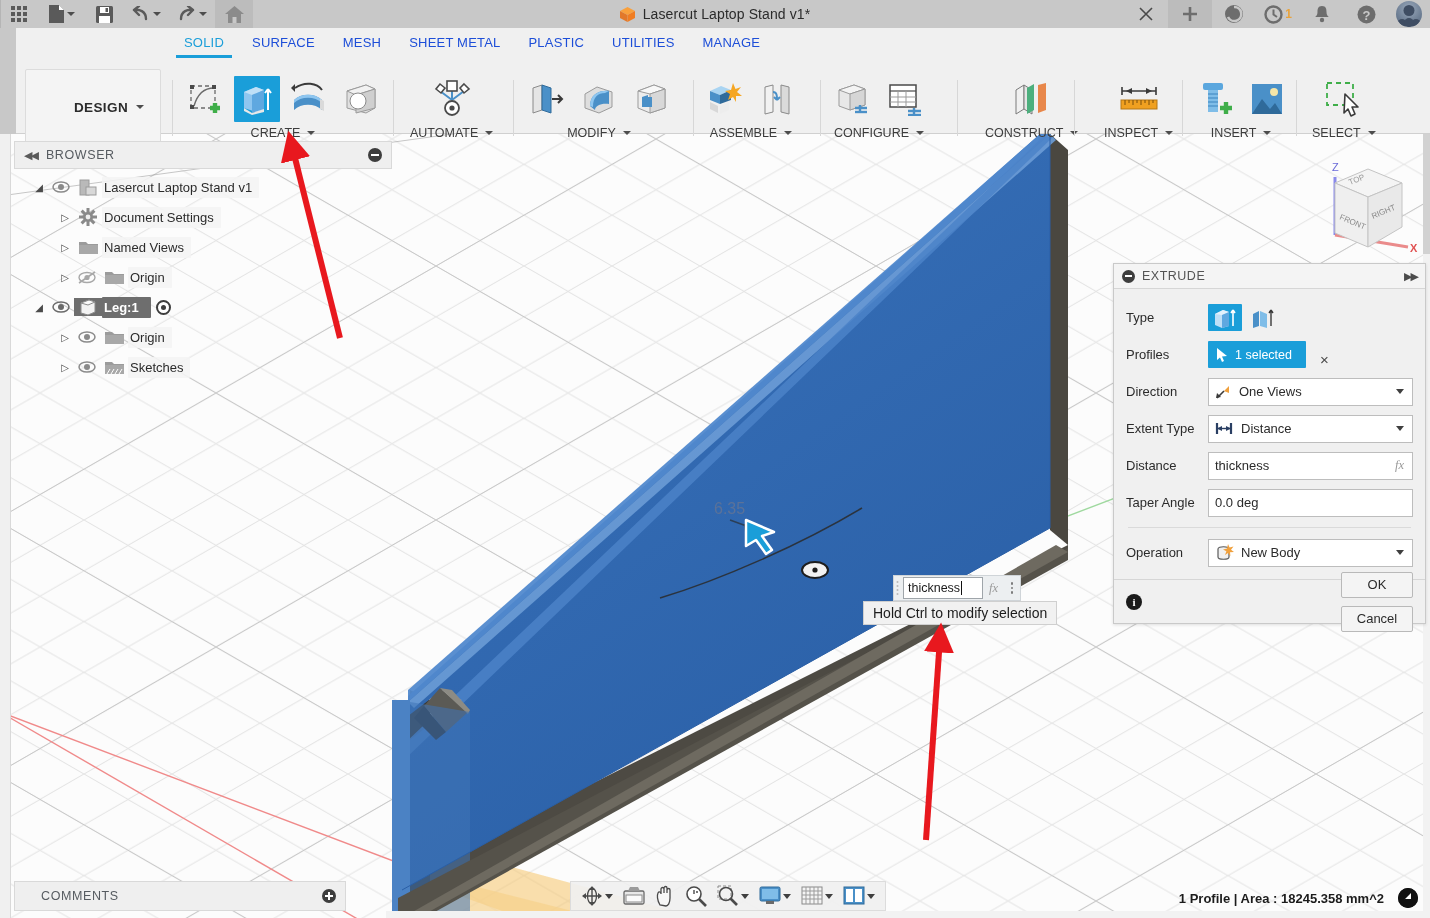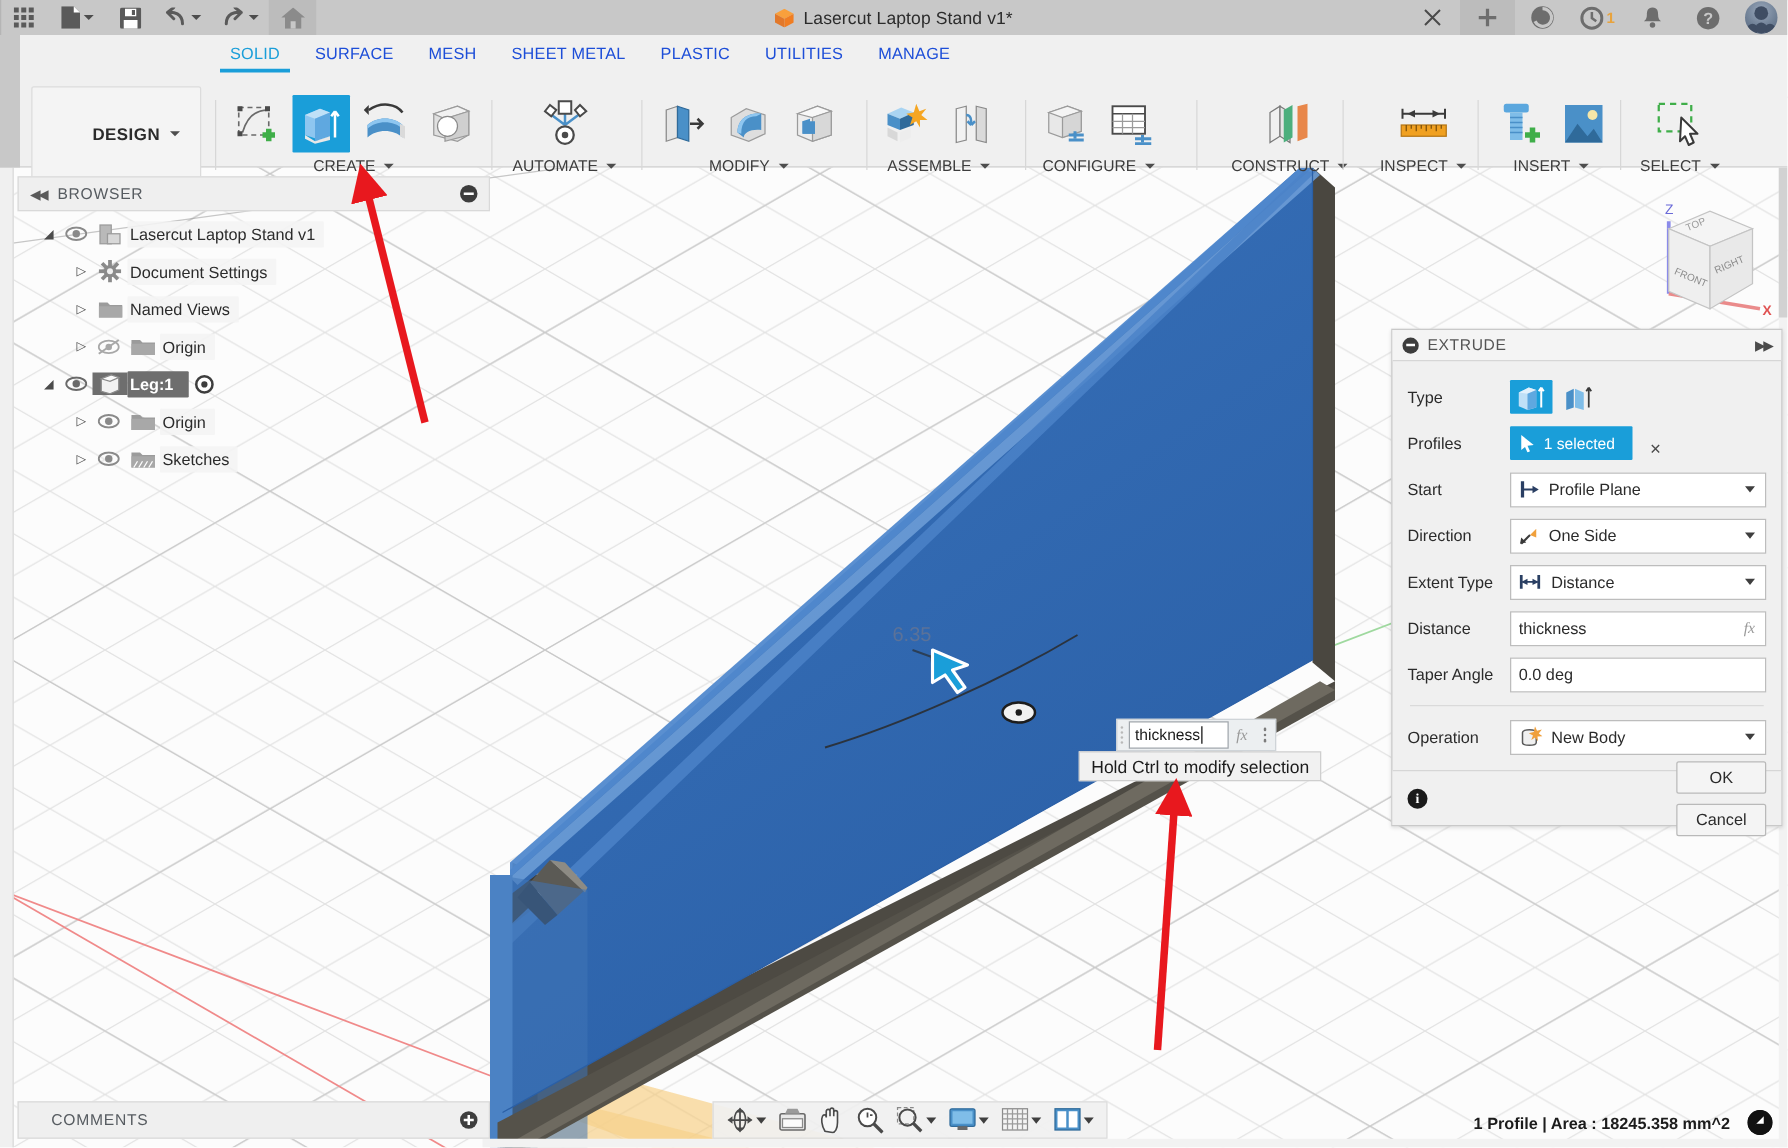--- a/index.html
+++ b/index.html
@@ -156,21 +156,21 @@
     width: 15px; height: 15px; border-radius: 50%; border: 2px solid #3d3d3d;
     background: #fff; margin-left: 5px; position: relative; flex: 0 0 15px;
   }
   .radio-dot::after {
     content: ""; position: absolute; left: 3px; top: 3px; width: 5px; height: 5px;
     border-radius: 50%; background: #3d3d3d;
   }
 
   
   #comments {
-    position: absolute; left: 14px; top: 881px; width: 378px; height: 30px;
+    position: absolute; left: 14px; top: 881px; width: 332px; height: 30px;
     background: #efefef; border: 1px solid #d9d9d9;
     display: flex; align-items: center; padding: 0 9px 0 26px;
     font-size: 12.5px; color: #565b60; letter-spacing: .6px;
   }
   #comments .plus {
     margin-left: auto; width: 14px; height: 14px; border-radius: 50%;
     background: #3d3d3d; position: relative; cursor: pointer;
   }
   #comments .plus::after { content:""; position:absolute; left:3px; top:6px; width:8px; height:2px; background:#fff;}
   #comments .plus::before { content:""; position:absolute; left:6px; top:3px; width:2px; height:8px; background:#fff;}
@@ -948,45 +948,31 @@
           <div class="selbadge">
             <svg width="13" height="15">
                 <polygon points="1,1 11,9 6,9.5 8,14 6,15 4,10.5 1,13" fill="#fff"></polygon>
               </svg>
             <span>1 selected</span>
           </div>
           <span class="xbtn">×</span>
         </div>
       </div>
 
-      <div class="frow">
-        <span class="flab">Start</span>
-        <div class="fctl">
-            <div class="dd">
-          <svg width="17" height="15">
-                <line x1="3" y1="1" x2="3" y2="14" stroke="#2a3f63" stroke-width="2.6"></line>
-                <line x1="4" y1="7.5" x2="13" y2="7.5" stroke="#2a3f63" stroke-width="1.6"></line>
-                <polygon points="16,7.5 11,4.5 11,10.5" fill="#2a3f63"></polygon>
-              </svg>
-          <span>Profile Plane</span>
-          <span class="ddc"></span>
-        </div>
-          </div>
-      </div>
 
       <div class="frow">
         <span class="flab">Direction</span>
         <div class="fctl">
             <div class="dd">
           <svg width="17" height="15">
                 <polygon points="3,13 14,2 14,9 9,7" fill="#f0a03c"></polygon>
                 <line x1="2" y1="14" x2="9" y2="7" stroke="#3a3a3a" stroke-width="1.6"></line>
                 <polygon points="1,14 6,13 2,9" fill="#3a3a3a"></polygon>
               </svg>
-          <span>One Side</span>
+          <span>One Views</span>
           <span class="ddc"></span>
         </div>
           </div>
       </div>
 
       <div class="frow">
         <span class="flab">Extent Type</span>
         <div class="fctl">
             <div class="dd">
           <svg width="19" height="15">

